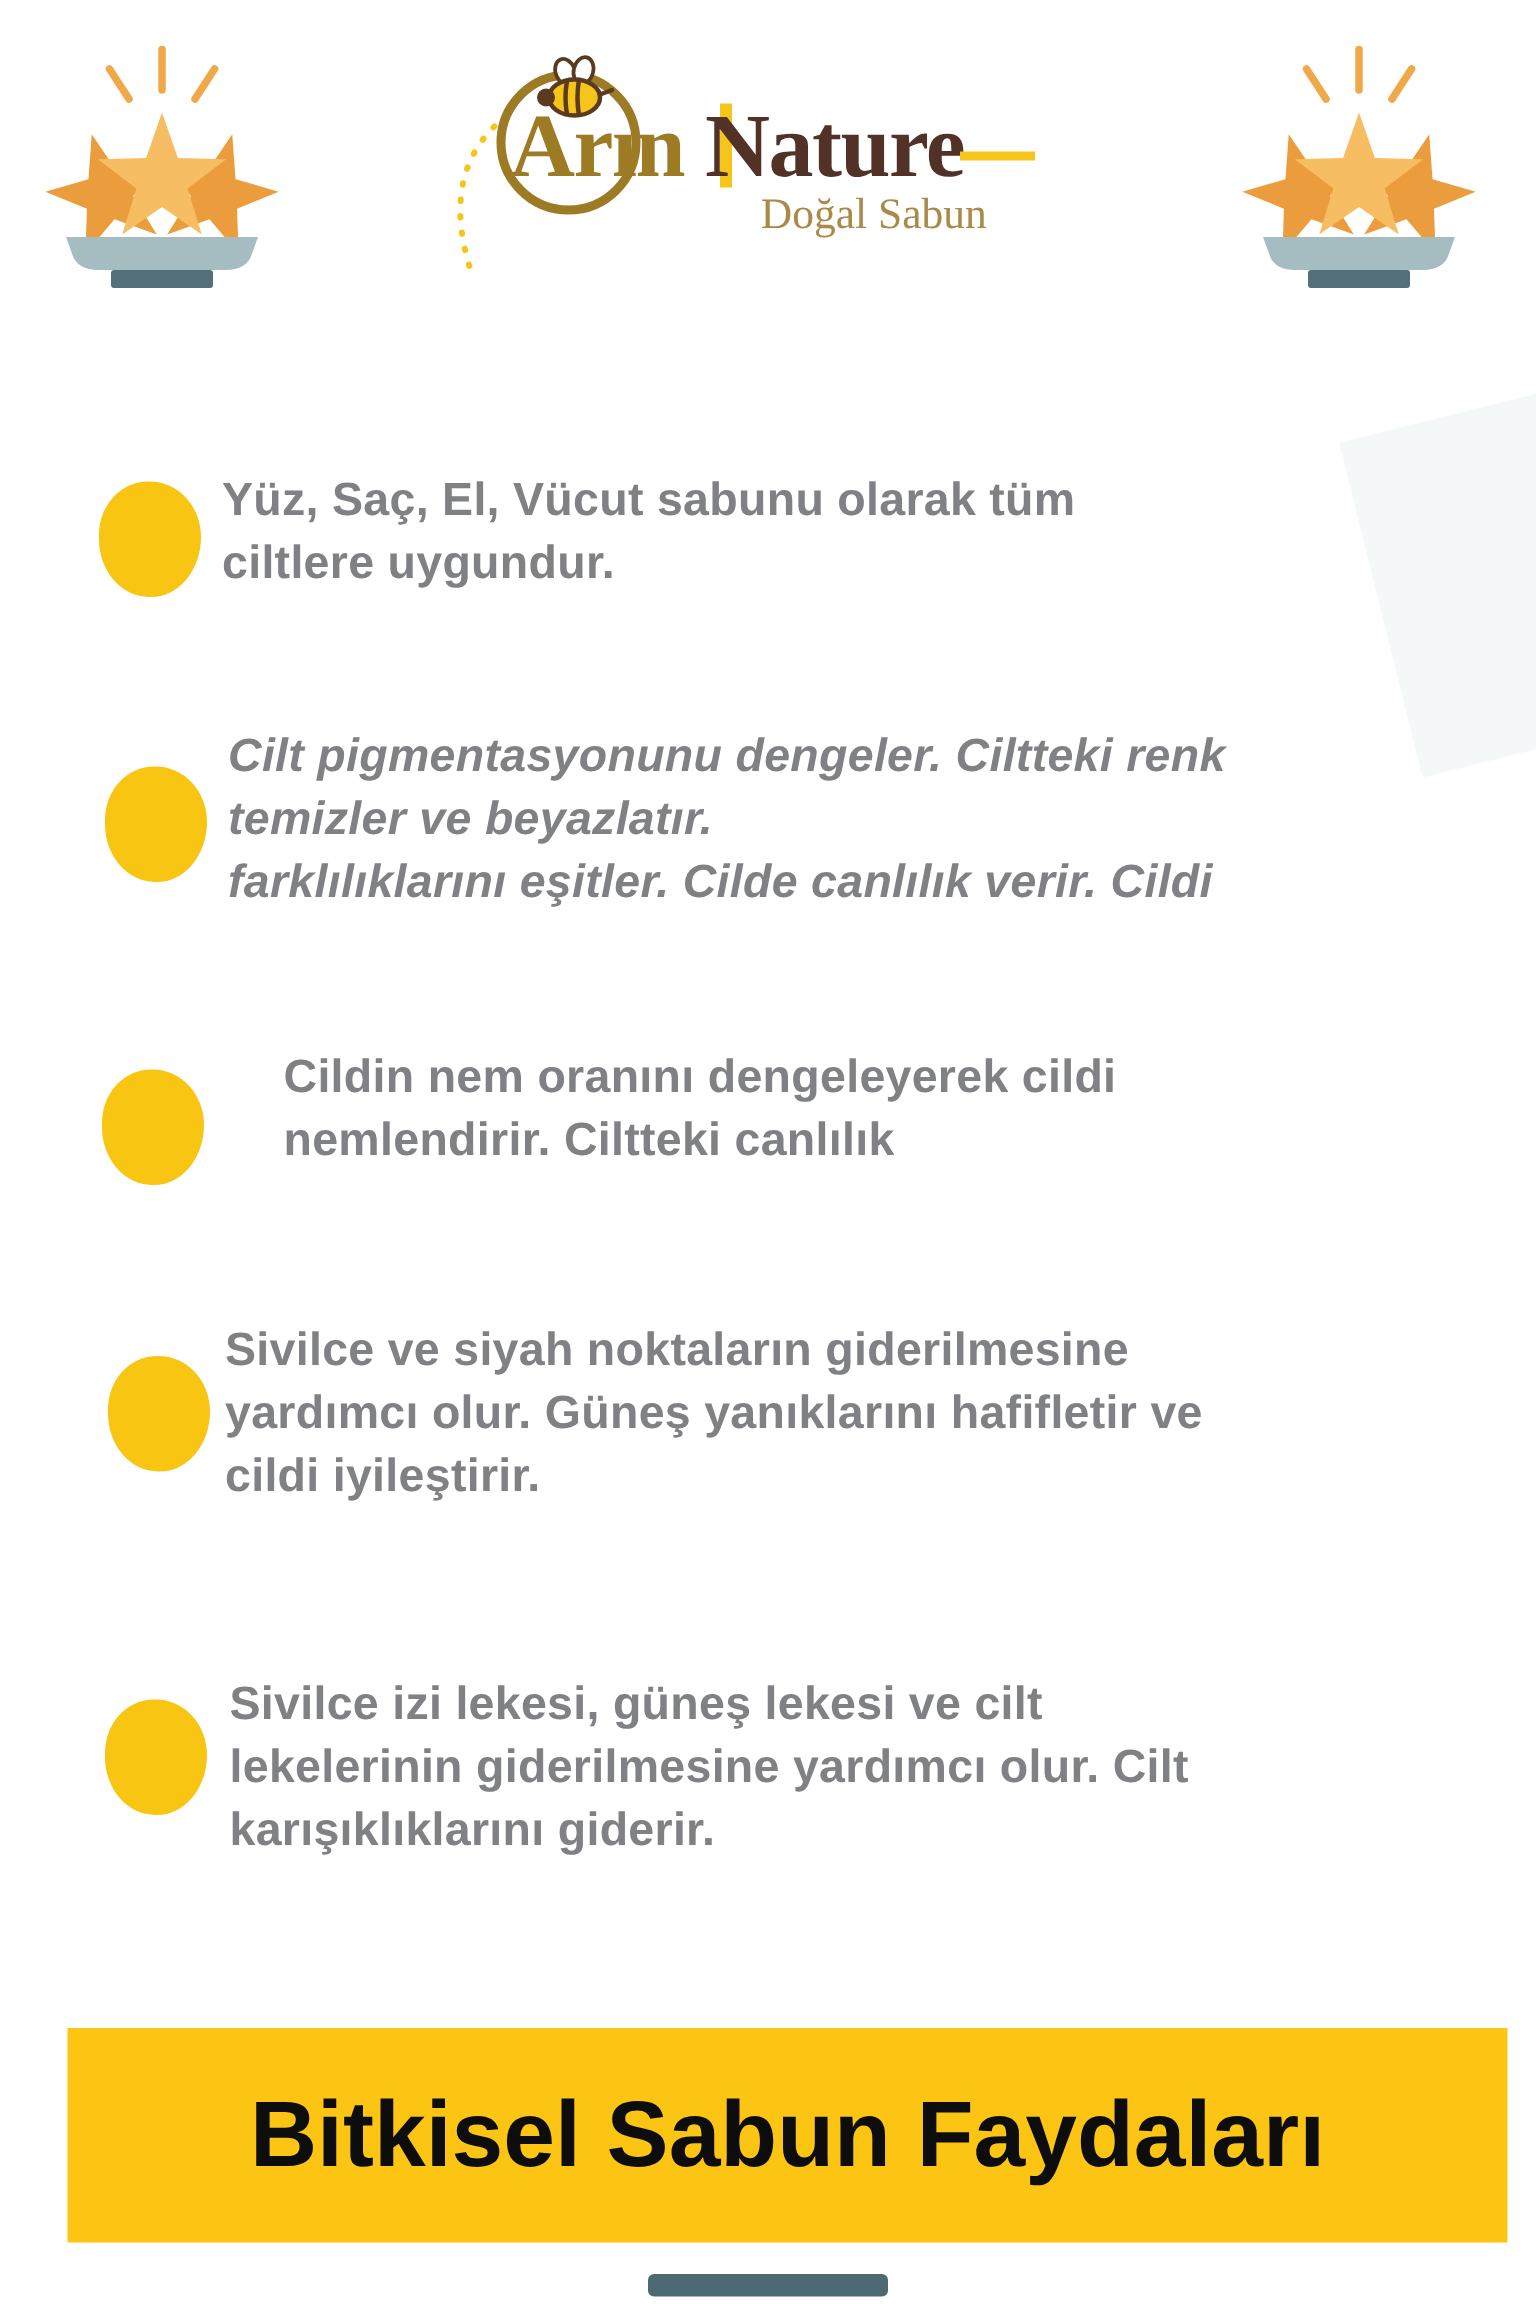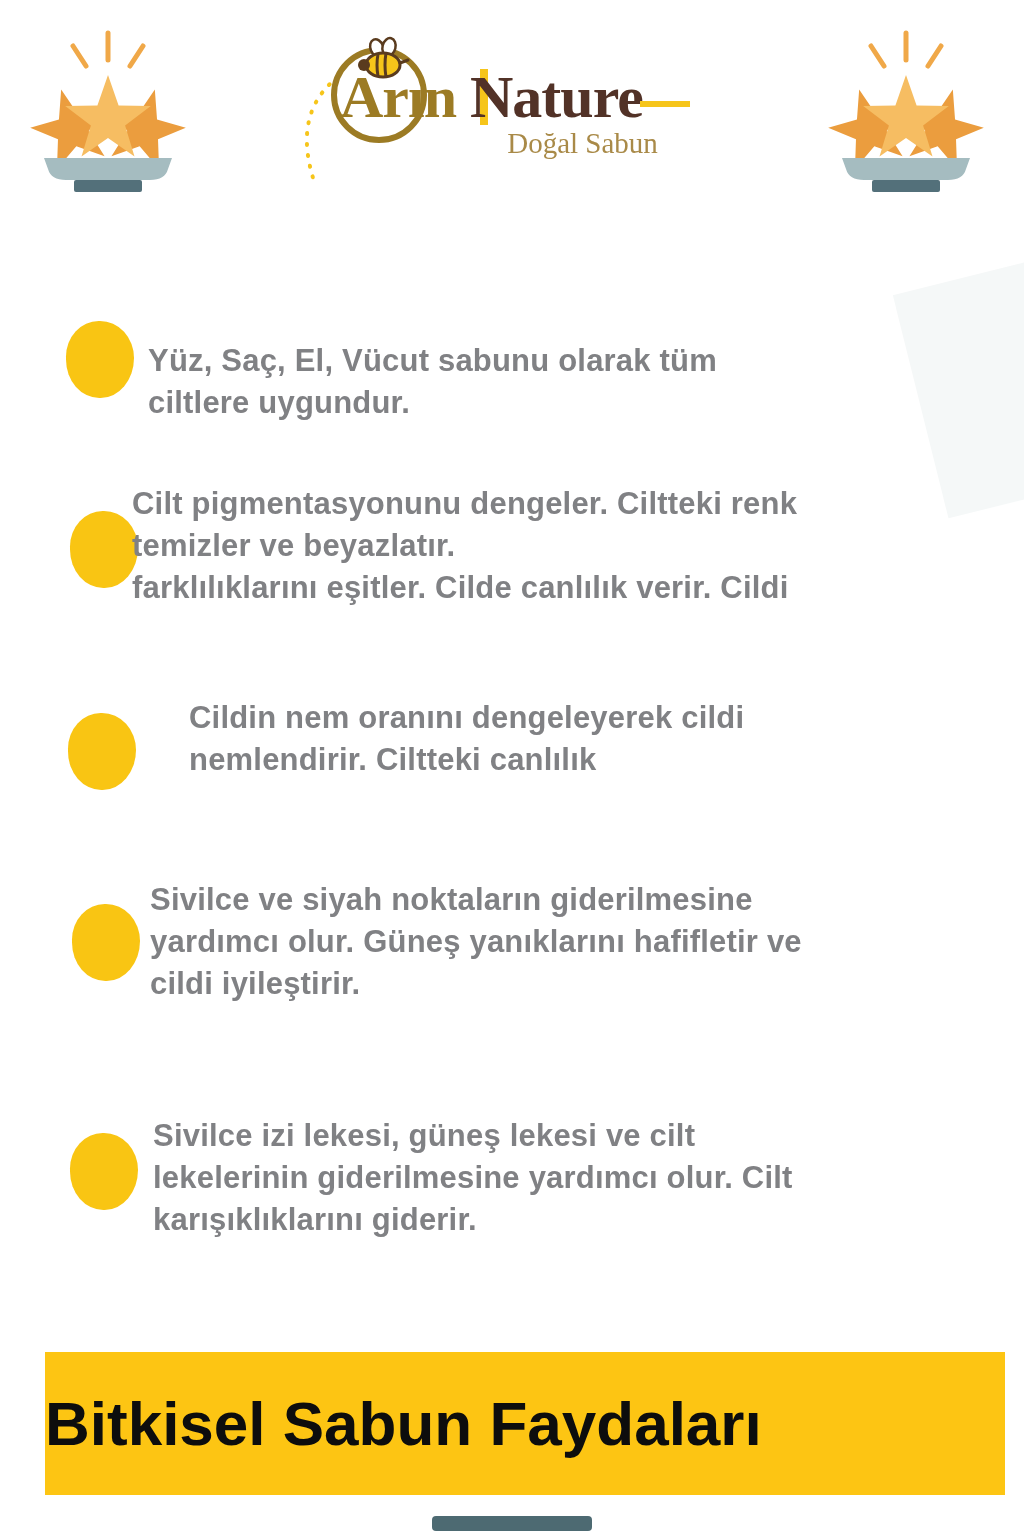--- a/index.html
+++ b/index.html
@@ -55,30 +55,30 @@
   .benefit .dot {
     position:absolute; width:68px; height:77px;
     background:#f9c513;
     border-radius:49% 51% 50% 50% / 47% 49% 53% 51%;
   }
   .benefit .text {
     position:absolute;
     font-weight:bold; font-size:31px; line-height:42px; color:#808184;
     letter-spacing:0.2px;
   }
-  .b1 { top:312px; } .b1 .dot { left:6px;  top:9px;  } .b1 .text { left:88px; top:0;margin-top:28px; }
-  .b2 { top:483px; } .b2 .dot { left:10px; top:28px; } .b2 .text { left:72px; top:0; }
+  .b1 { top:312px; } .b1 .dot { left:6px;  top:9px;  } .b1 .text { left:88px; top:0; }
+  .b2 { top:483px; } .b2 .dot { left:10px; top:28px; } .b2 .text { left:92px; top:0;font-style:italic; }
   .b3 { top:697px; } .b3 .dot { left:8px;  top:16px; } .b3 .text { left:95px; top:0;margin-left:34px; }
   .b4 { top:879px; } .b4 .dot { left:12px; top:25px; } .b4 .text { left:90px; top:0; }
   .b5 { top:1115px; } .b5 .dot { left:10px; top:18px; } .b5 .text { left:93px; top:0; }
 
   
   .banner {
     position:absolute; left:45px; top:1352px; width:960px; height:143px;
-    background:#fdc513; display:flex; align-items:center; justify-content:flex-start;
+    background:#fdc513; display:flex; align-items:center; justify-content:center;
   }
   .banner-title {
     font-weight:bold; font-size:62px; color:#0d0d0d; letter-spacing:0;
     white-space:nowrap;
   }
 
   
   .bottom-bar {
     position:absolute; left:432px; top:1516px; width:160px; height:15px;
     background:#4d6a72; border-radius:4px;

